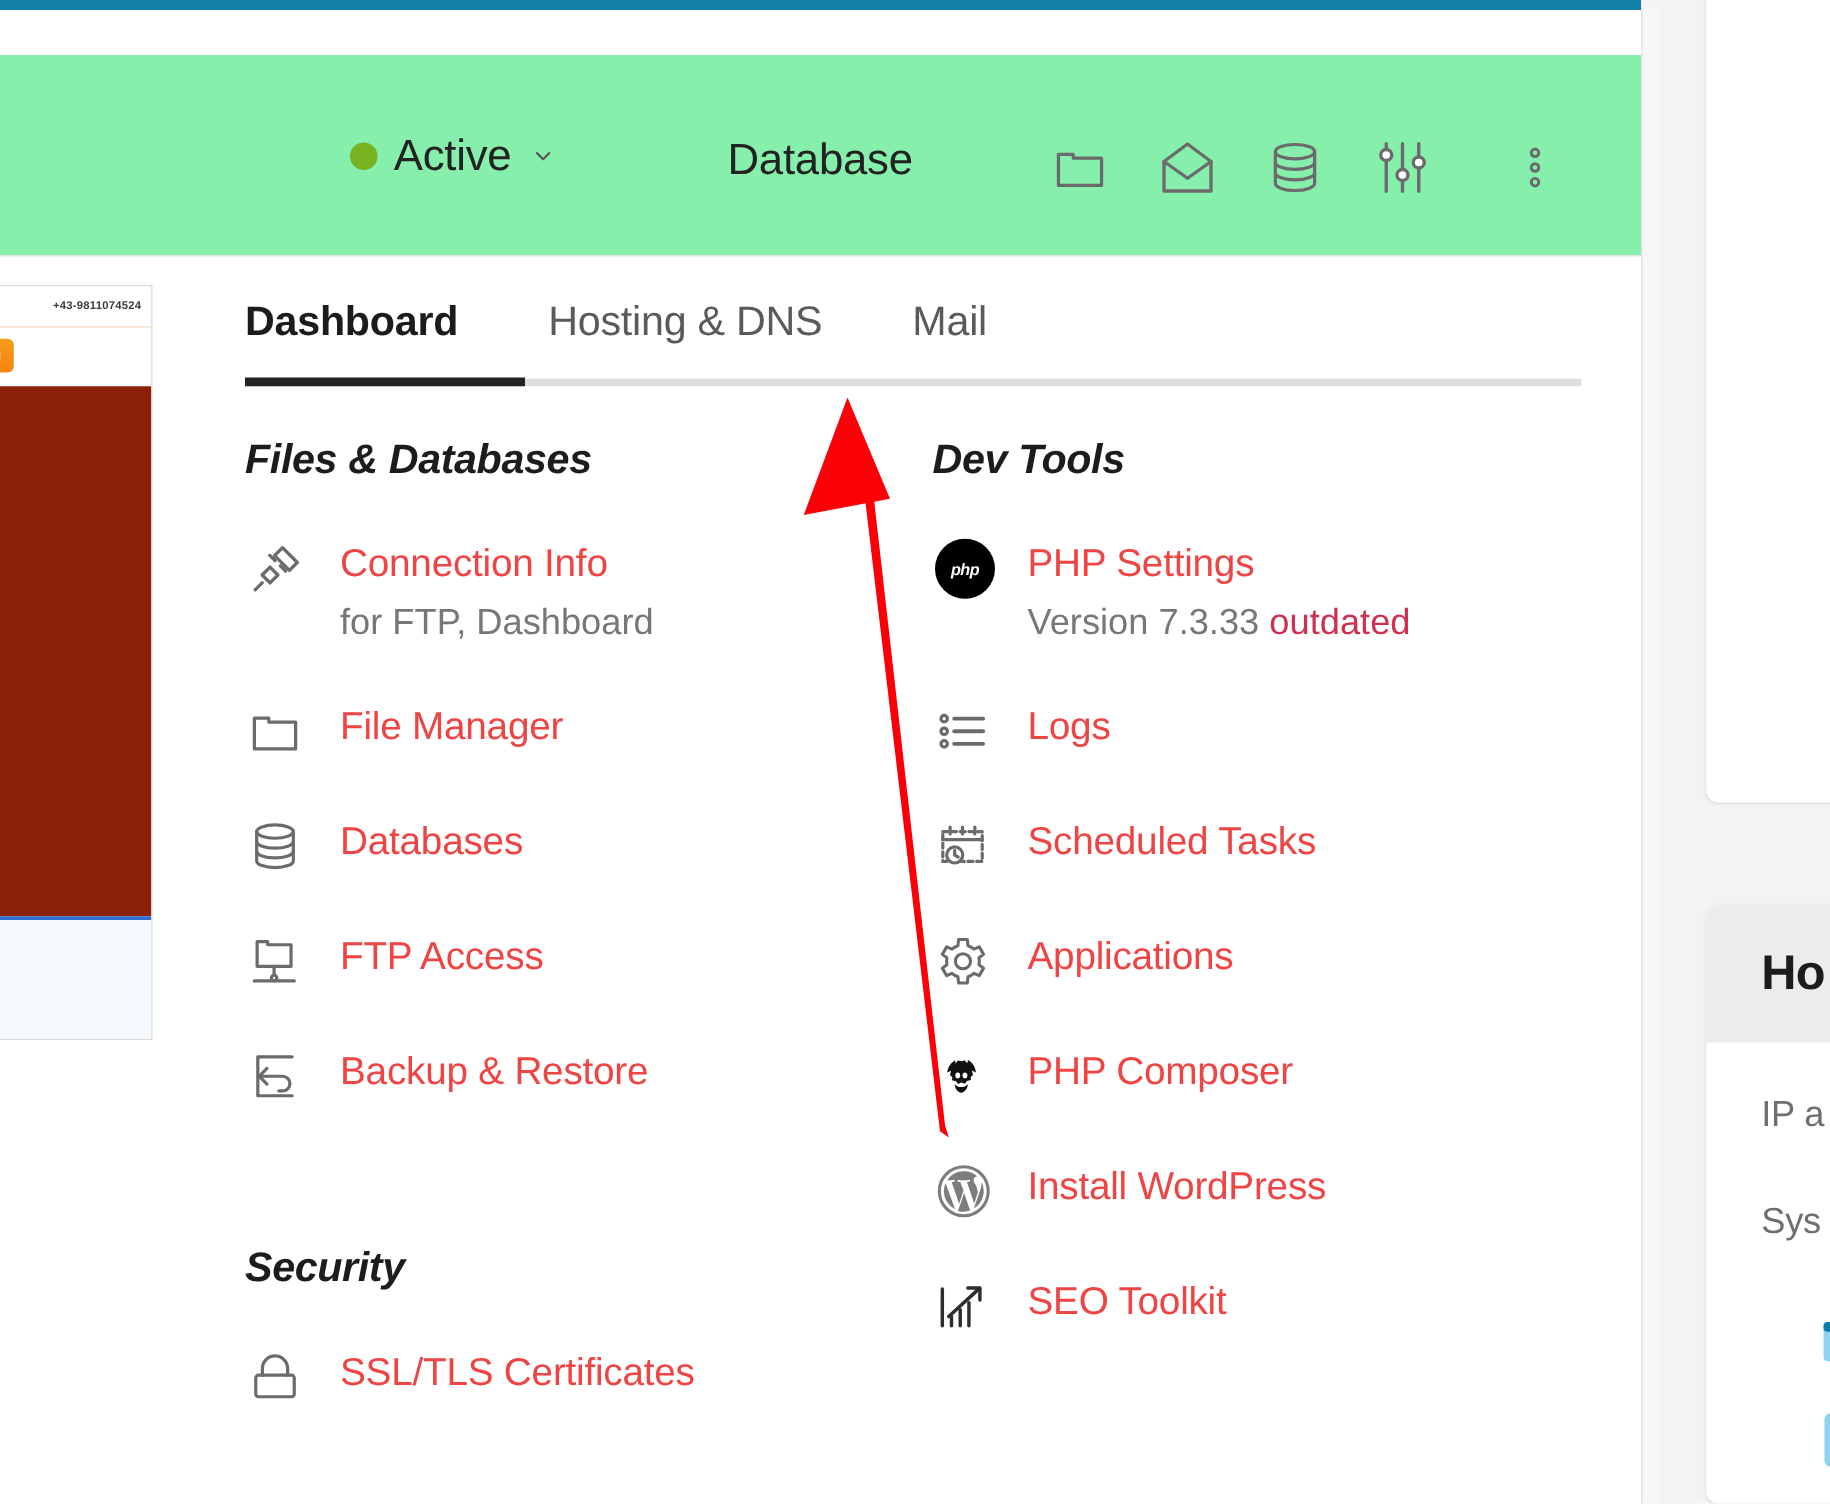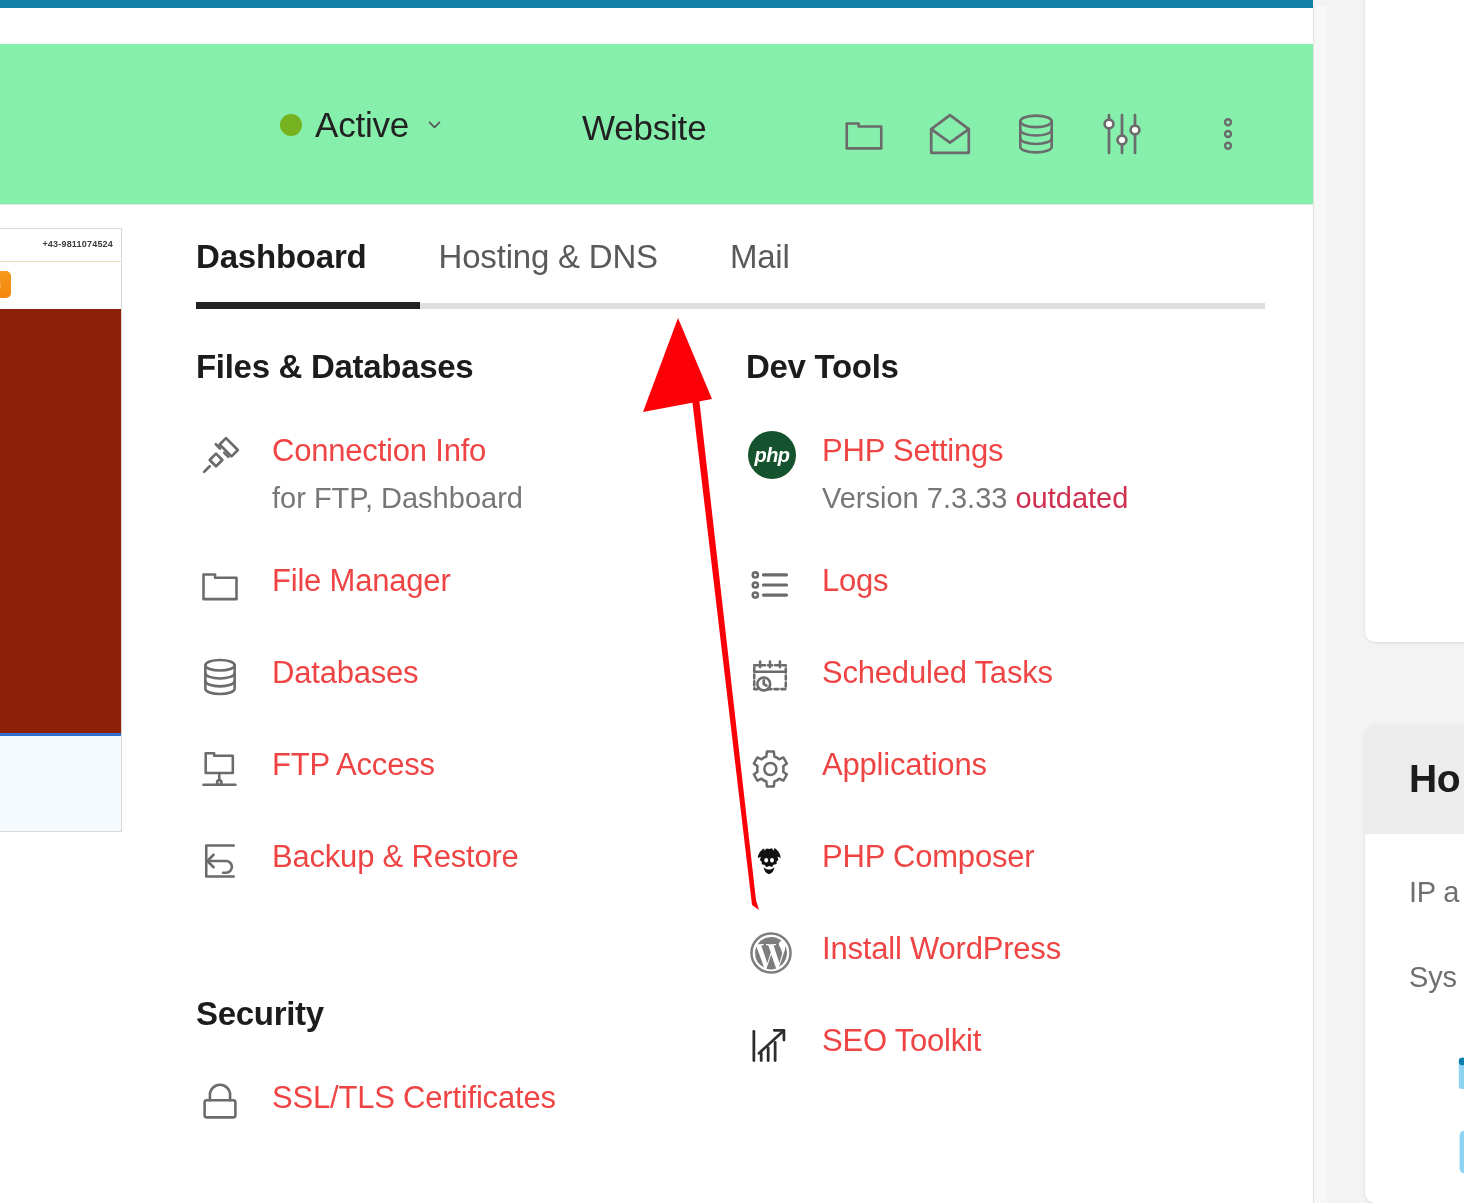--- a/index.html
+++ b/index.html
@@ -107,21 +107,21 @@
   }
 
   
   .content{
     position:absolute;left:196px;top:350px;width:1100px;
     display:flex;gap:0;
   }
   .col{width:558px;box-sizing:border-box;}
   .col-head{
     font-size:33px;font-weight:bold;color:#1c1c1c;margin:0 0 50px 0;
-    letter-spacing:-.3px;line-height:1;
+    letter-spacing:-.3px;line-height:1;font-style:italic;
   }
   .col-head.second{margin-top:114px;}
   .item{
     display:flex;align-items:flex-start;gap:0;margin-bottom:48px;cursor:pointer;
   }
   .item-icon{
     width:76px;min-width:76px;height:44px;display:flex;align-items:center;
     justify-content:flex-start;color:#6b6b6b;padding-left:2px;box-sizing:border-box;
   }
   .item-body{display:flex;flex-direction:column;}
@@ -130,23 +130,23 @@
     white-space:nowrap;
   }
   .item-sub{
     font-size:29px;color:#777777;margin-top:12px;line-height:1.15;
     white-space:nowrap;
   }
   .item-sub .outdated{color:#d0304f;}
 
   
   .php-badge{
-    width:48px;height:48px;border-radius:50%;background:#14532d;
+    width:48px;height:48px;border-radius:50%;background:#000000;
     display:flex;align-items:center;justify-content:center;
-    color:#ffffff;font-style:italic;font-weight:bold;font-size:20px;
+    color:#ffffff;font-style:italic;font-weight:bold;font-size:13px;
     letter-spacing:-.5px;font-family:"Liberation Sans",sans-serif;
   }
 
   
   .right-gutter{
     position:absolute;left:1313px;top:0;width:151px;height:1203px;
     background:#f3f3f3;
   }
   .scrollbar-track{
     position:absolute;left:1313px;top:6px;width:13px;height:1197px;
@@ -211,21 +211,21 @@
   <div class="status-pill">
     <span class="status-dot"></span>
     <span class="status-label">Active</span>
     <span class="status-chevron">
       <svg viewBox="0 0 24 24" width="17" height="17" fill="none" stroke="#555" stroke-width="2.4" stroke-linecap="round" stroke-linejoin="round">
           <polyline points="5,9 12,16 19,9"></polyline>
         </svg>
     </span>
   </div>
 
-  <div class="site-title">Website</div>
+  <div class="site-title">Database</div>
 
   <div class="hdr-icons">
 
     <div class="hdr-icon">
       <svg viewBox="0 0 24 24" width="46" height="46" fill="none" stroke="#6b6b6b" stroke-width="1.35" stroke-linecap="round" stroke-linejoin="round">
         <path d="M3 6.5h6.2v1.6H21v11.4H3z"></path>
       </svg>
     </div>
 
     <div class="hdr-icon">

